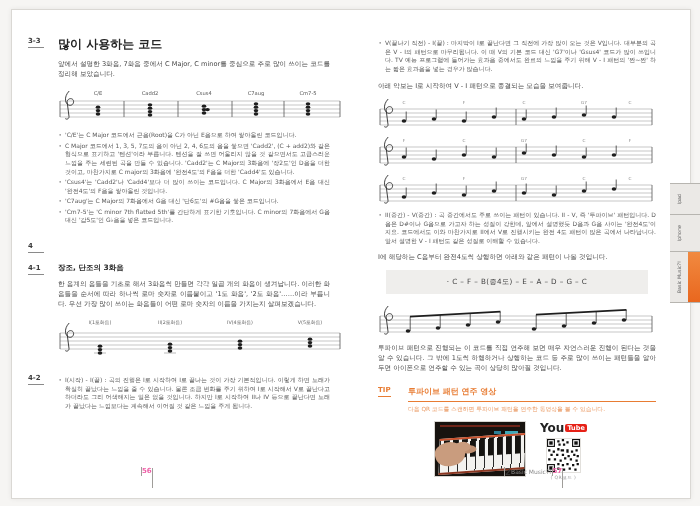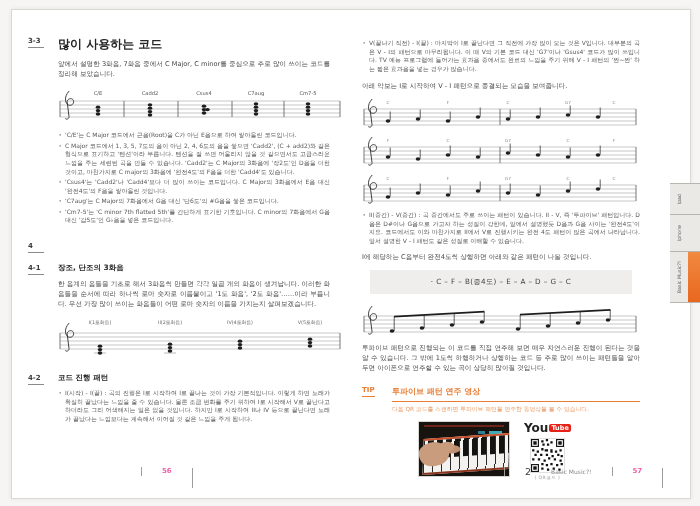--- a/index.html
+++ b/index.html
@@ -5,21 +5,21 @@
   :root{
     --orange:#e87c33; --orange-d:#e8641c; --pink:#ee61a8;
     --ink:#464646; --ink-lite:#585858; --staff:#6f6f6f;
   }
   html,body{margin:0;padding:0;width:700px;height:506px;background:#f6f5f3;
     font-family:"DejaVu Sans",sans-serif;overflow:hidden;}
   .spread{position:absolute;left:11px;top:9px;width:678px;height:488px;background:#fff;
     border:1px solid #dad8d4;box-shadow:0 0 5px rgba(0,0,0,.07);}
   .col{position:absolute;top:26px;}
   .col-left{left:16px;width:302px;}
-  .col-right{left:350px;width:278px;}
+  .col-right{left:366px;width:278px;}
   .row{display:flex;}
   .secnum{flex:0 0 30px;font-size:7px;font-weight:bold;color:#3a3a3a;padding-top:1px;}
   .secnum span{display:inline-block;border-bottom:1px solid #8a8a8a;padding:0 2px 2px 0;min-width:14px;}
   .secbody{flex:1;min-width:0;}
   .h-main{font-size:12px;font-weight:bold;color:#262626;margin:0 0 6px;}
   .h-orange{font-size:8.5px;font-weight:bold;color:var(--orange);margin:0 0 6px;}
   .h-sub{font-size:7.5px;font-weight:bold;color:#262626;margin:0 0 6px;}
   .para{font-size:6.6px;line-height:1.55;color:var(--ink);margin:0 0 6px;text-align:justify;}
   .bullets{margin:3px 0 0;padding:0;list-style:none;}
   .bullets li{position:relative;font-size:6px;line-height:1.42;color:var(--ink-lite);
@@ -54,21 +54,21 @@
   .hand{position:absolute;left:0px;top:20px;width:30px;height:24px;background:#c99c7e;
     border-radius:46% 60% 48% 52%;transform:rotate(-14deg);box-shadow:14px -4px 0 -7px #c99c7e,20px 0 0 -8px #bf9071;}
   .qr-col{margin-left:14px;display:flex;flex-direction:column;align-items:center;}
   .yt{display:flex;align-items:center;margin-bottom:3px;}
   .yt-you{font-size:12px;font-weight:bold;color:#232323;}
   .yt-tube{font-size:6.5px;font-weight:bold;color:#fff;background:#e62117;border-radius:2px;
     padding:0 2px;margin-left:1px;text-align:right;}
   .qr{width:33px;height:33px;background:#fff;border:1px solid #e2e0dc;}
   .qr-cap{font-size:4.6px;color:#9a9a9a;margin-top:2px;letter-spacing:.4px;}
   
-  .footer{position:absolute;bottom:10px;display:flex;align-items:center;gap:20px;font-size:6px;color:#777;}
+  .footer{position:absolute;bottom:10px;display:flex;align-items:center;gap:0;font-size:6px;color:#777;}
   .footer .bar{width:1px;height:9px;background:#9f9d99;}
   .footer .bar.tall{height:20px;margin-top:14px;}
   .footer .pg{color:var(--pink);font-size:7px;font-weight:bold;}
   .footer-left{left:129px;}
   .footer-right{left:492px;}
   .footer .chno{font-size:9.5px;color:#3c3c3c;}
   .footer .chtitle{font-size:6px;color:#8a8a8a;}
   
   .tabs{position:absolute;right:0;top:183px;width:30px;}
   .tab{position:relative;background:#ebe9e6;border-top:1px solid #b7b5b0;height:30px;
@@ -175,21 +175,20 @@
           <text x="252" y="9" text-anchor="middle" font-size="4.8" fill="#666">V(5도화음)</text>
         </svg>
       </div>
     </div>
 
     <div class="gap8"></div>
 
     <div class="row">
       <div class="secnum"><span>4-2</span></div>
       <div class="secbody">
-        <h3 class="h-sub">코드 진행 패턴</h3>
         <ul class="bullets">
           <li>I(시작) - I(끝) : 곡의 진행은 I로 시작하여 I로 끝나는 것이 가장 기본적입니다. 이렇게 하면 노래가 확실히 끝났다는 느낌을 줄 수 있습니다. 물론 조금 변화를 주기 위하여 I로 시작해서 V로 끝난다고 하더라도 그리 어색해지는 일은 없을 것입니다. 하지만 I로 시작하여 II나 IV 등으로 끝난다면 노래가 끝났다는 느낌보다는 계속해서 이어질 것 같은 느낌을 주게 됩니다.</li>
         </ul>
       </div>
     </div>
   </div>
 
   <div class="col col-right">
 
     <ul class="bullets">

